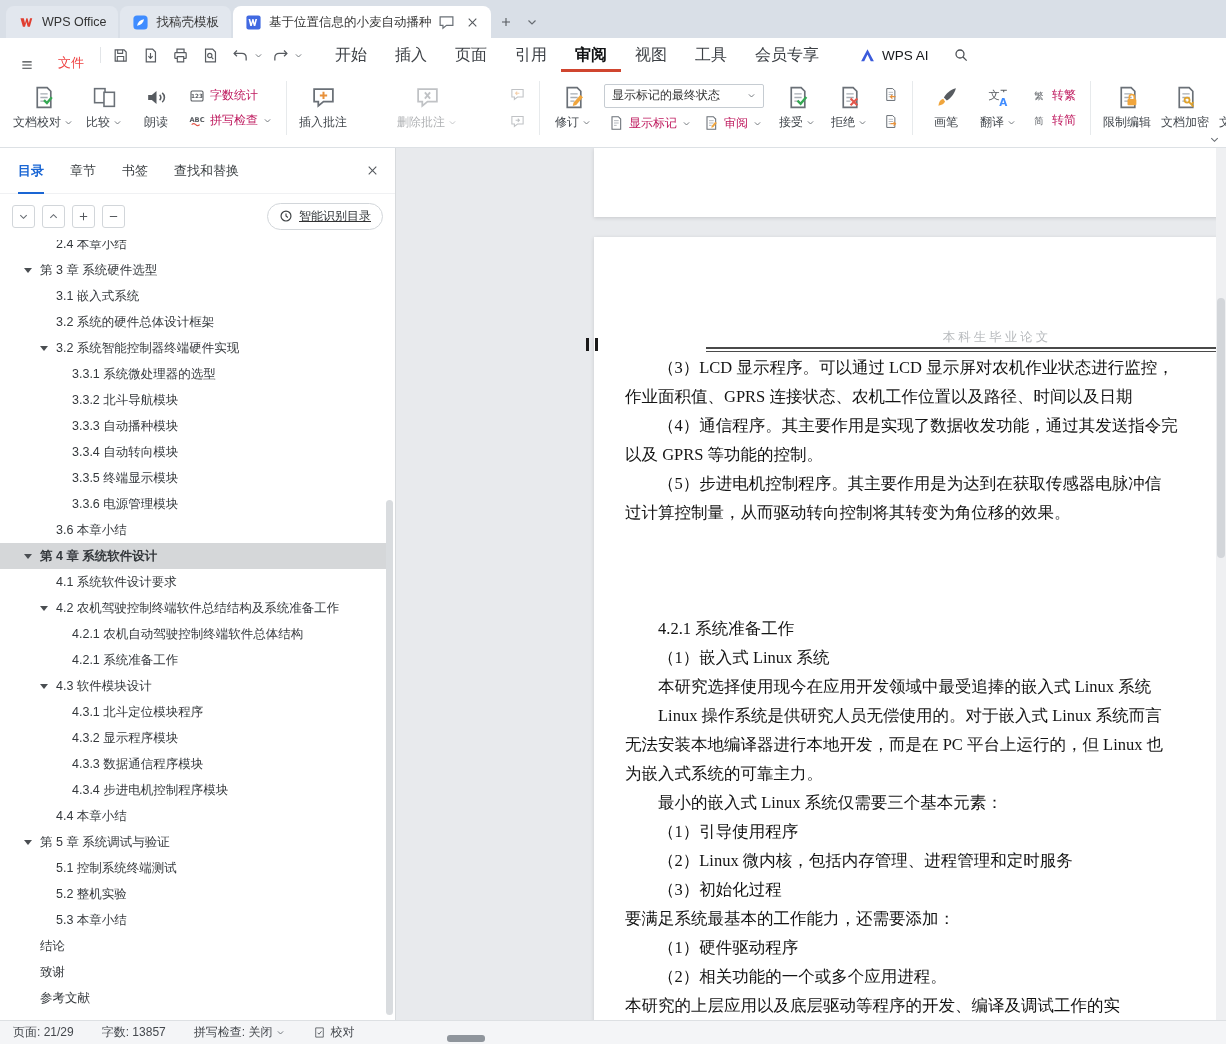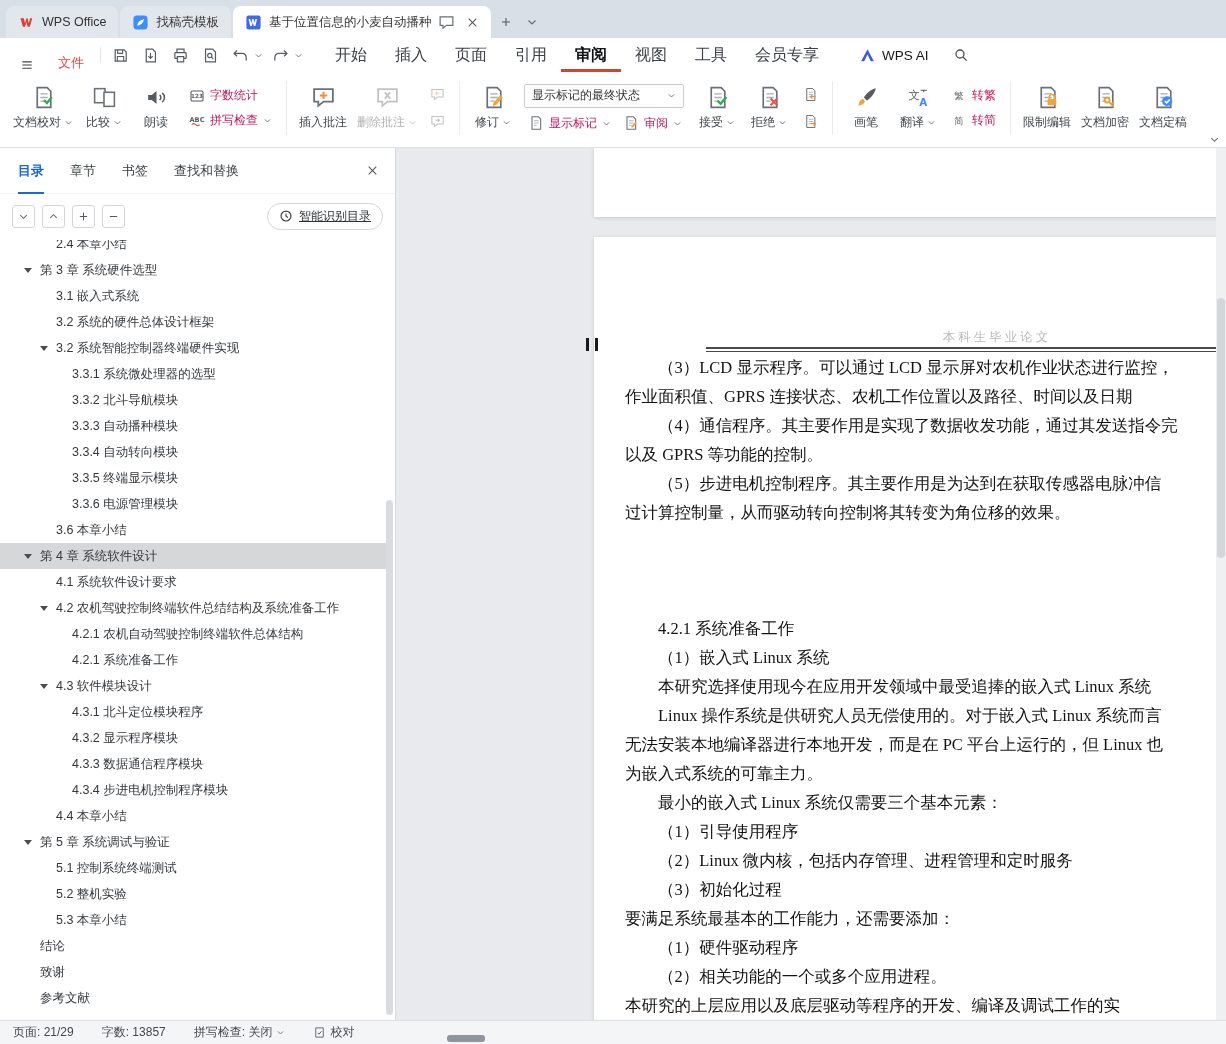--- a/index.html
+++ b/index.html
@@ -39,21 +39,21 @@
   .wpsai .ic{width:17px;height:17px;}
   .msearch{margin-left:24px;width:16px;height:16px;}
 
   
   .ribbon{position:absolute;top:72px;left:0;width:1226px;height:76px;background:#fff;border-bottom:1px solid #dde1e5;display:flex;align-items:center;padding:3px 8px 6px;}
   .rgroup{display:flex;align-items:center;height:100%;}
   .rsep{width:1px;height:54px;background:#e7eaec;margin:0 7px;flex:none;}
   .rbig{display:flex;flex-direction:column;align-items:center;justify-content:center;min-width:52px;height:62px;padding:2px 5px;gap:4px;border-radius:4px;}
   .rbig .ic{width:25px;height:25px;}
   .lbl{font-size:12px;color:#41464c;display:flex;align-items:center;gap:3px;white-space:nowrap;}
-  .disabled{opacity:.42;}
+  .disabled{opacity:.42;margin-left:40px;}
   .rstack{display:flex;flex-direction:column;justify-content:center;gap:6px;margin:0 3px;}
   .rsmall{display:flex;align-items:center;gap:5px;font-size:12px;color:#be185d;padding:1px 4px;white-space:nowrap;}
   .rsmall .ic{width:16px;height:16px;}
   .ricostack{display:flex;flex-direction:column;gap:6px;margin:0 3px;}
   .ricon{width:24px;height:21px;display:flex;align-items:center;justify-content:center;}
   .ricon .ic{width:15px;height:15px;}
   .rcombocol{display:flex;flex-direction:column;justify-content:center;gap:6px;margin:0 5px;}
   .rcombo{width:160px;height:24px;border:1px solid #c6ccd2;border-radius:2px;background:#fff;display:flex;align-items:center;justify-content:space-between;padding:0 7px;font-size:12px;color:#333;text-align:right;}
   .rcombo-btns{display:flex;gap:4px;}
   .ribbon-collapse{position:absolute;top:134px;right:6px;width:11px;height:11px;display:inline-flex;}
@@ -64,21 +64,21 @@
   .stab{font-size:13px;color:#3c4043;height:46px;line-height:46px;white-space:nowrap;}
   .stab.active{color:var(--accent-blue,#1a66d4);font-weight:bold;box-shadow:inset 0 -2px 0 var(--accent-blue,#1a66d4);}
   .sclose{position:absolute;top:16px;right:16px;width:13px;height:13px;display:inline-flex;}
   .sctrl{height:44px;display:flex;align-items:center;padding:0 12px;gap:7px;text-decoration:underline;}
   .sqbtn{width:23px;height:23px;border:1px solid #d2d6da;border-radius:3px;background:#fff;display:flex;align-items:center;justify-content:center;}
   .sqbtn .ic{width:11px;height:11px;}
   .smartbtn{margin-left:auto;height:27px;border:1px solid #d2d6da;border-radius:14px;background:#fff;display:flex;align-items:center;gap:6px;padding:0 11px;font-size:12px;color:#2f3337;white-space:nowrap;}
   .smartbtn .ic{width:14px;height:14px;}
   .toc{position:absolute;top:92px;left:0;right:8px;bottom:0;overflow:hidden;}
   .titem{height:26px;display:flex;align-items:center;font-size:12.5px;color:#34383c;position:relative;white-space:nowrap;}
-  .titem.selected{background:var(--toc-selected-bg,#d5d7d9);}
+  .titem.selected{background:var(--toc-selected-bg,#d5d7d9);font-weight:bold;}
   .titem.clipped{margin-top:-9px;}
   .titem.lvl1{padding-left:40px;}
   .titem.lvl2{padding-left:56px;}
   .titem.lvl3{padding-left:72px;}
   .tri{position:absolute;width:0;height:0;border-left:4px solid transparent;border-right:4px solid transparent;border-top:5px solid #4a4e52;top:11px;}
   .lvl1 .tri{left:24px;}
   .lvl2 .tri{left:40px;}
   .sscroll{position:absolute;right:2px;top:352px;width:7px;height:515px;background:#d9dcdf;border-radius:4px;}
 
   

